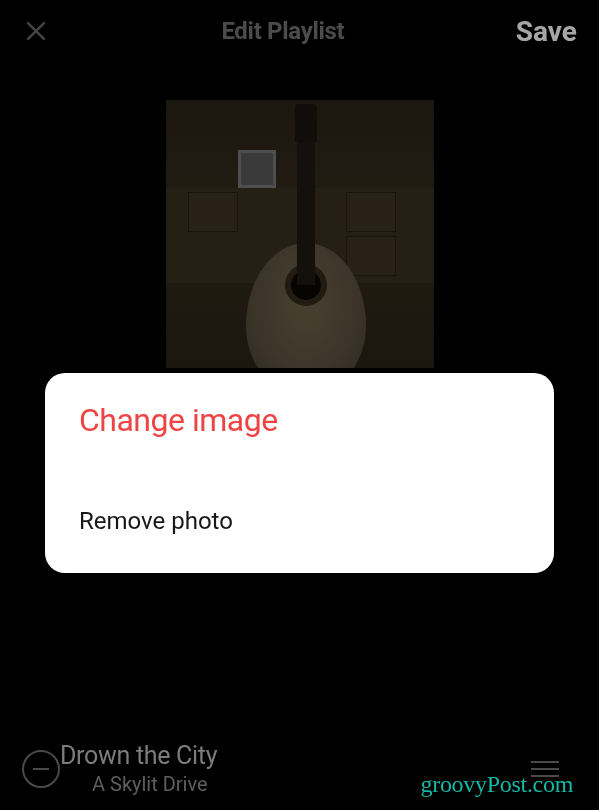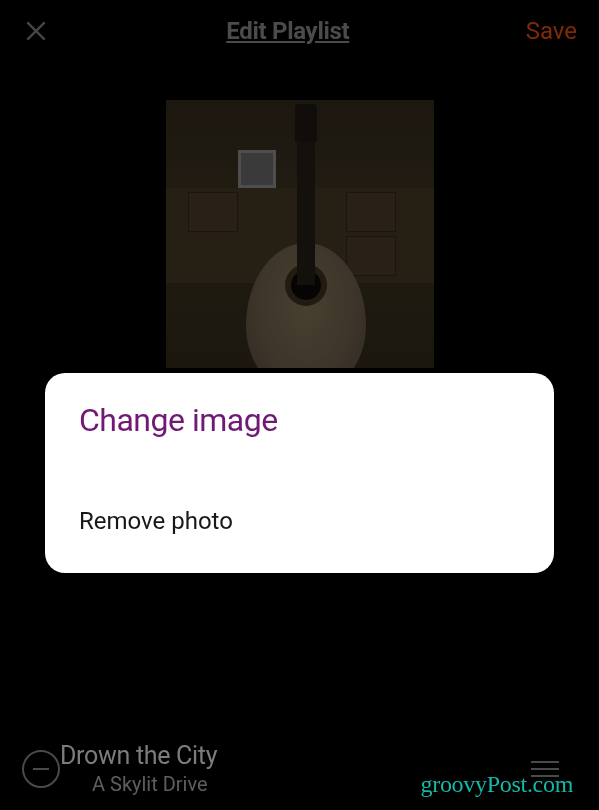--- a/index.html
+++ b/index.html
@@ -33,26 +33,25 @@
     }
     .close-btn svg {
       width: 26px;
       height: 26px;
     }
     .header-title {
       color: #737373;
       font-size: 24px;
       font-weight: 700;
       letter-spacing: -0.3px;
-      text-decoration: underline;
     }
     .save-btn {
-      color: #c2410c;
-      font-size: 24px;
-      font-weight: 400;
+      color: #ffffff;
+      font-size: 28px;
+      font-weight: 700;
       cursor: pointer;
     }
     .cover-container {
       display: flex;
       justify-content: center;
       margin-top: 38px;
     }
     .cover {
       width: 268px;
       height: 268px;
@@ -190,21 +189,21 @@
       left: 45px;
       right: 45px;
       top: 373px;
       background: #fff;
       border-radius: 20px;
       padding: 28px 34px 30px 34px;
     }
     .sheet-title {
       font-size: 32px;
       font-weight: 400;
-      color: #701a75;
+      color: #ef4444;
       letter-spacing: -0.5px;
       margin-bottom: 44px;
     }
     .sheet-option {
       font-size: 24px;
       font-weight: 400;
       color: #181818;
       padding: 24px 0;
       cursor: pointer;
     }

